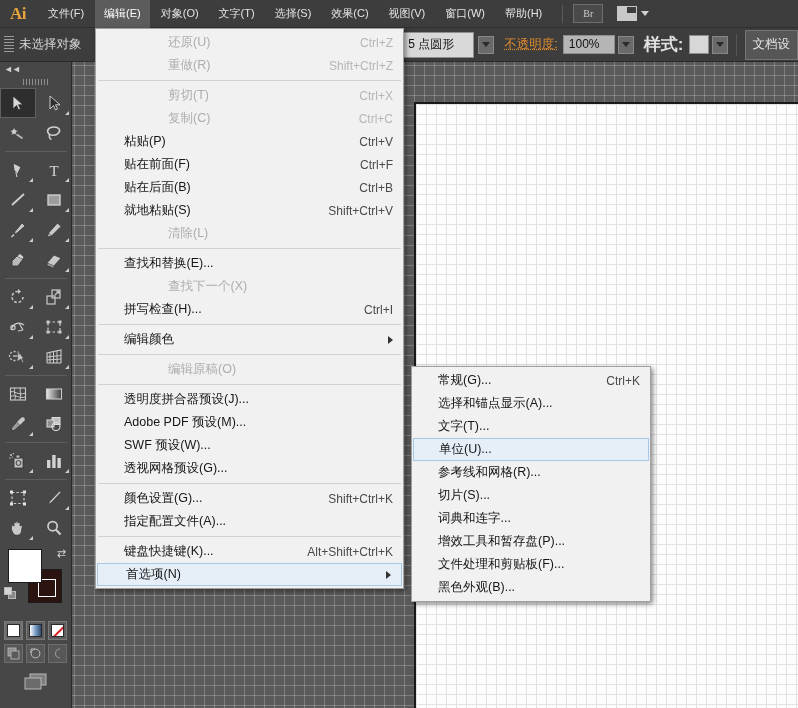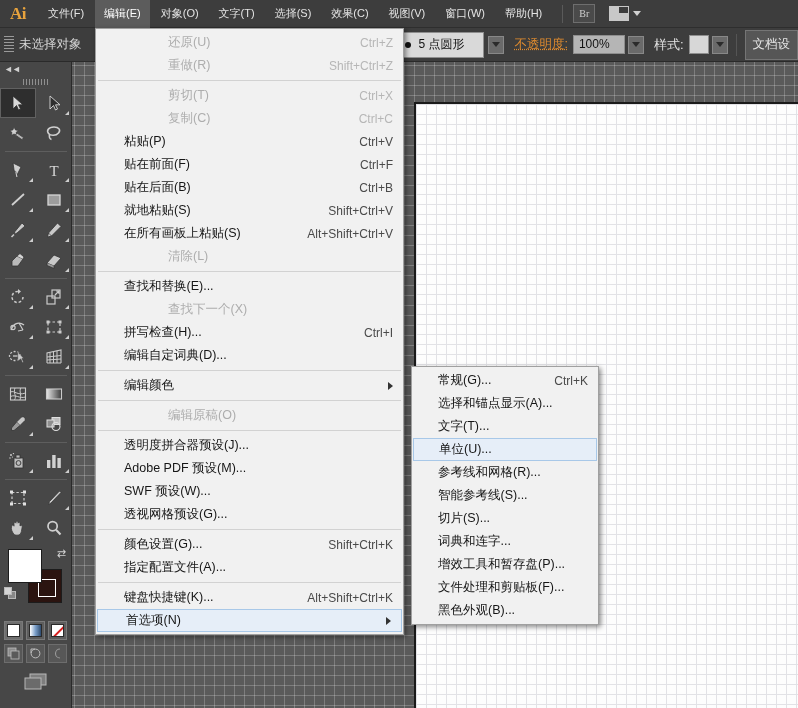--- a/index.html
+++ b/index.html
@@ -23,21 +23,21 @@
     padding: 0 12px 0 10px; letter-spacing: -0.5px;
     font-family: "Liberation Serif", serif;
   }
   .menu-item {
     color: #e4e4e4; font-size: 11px; padding: 11px 9px; margin: 0 1px;
     white-space: nowrap; cursor: default;
   }
   .menu-item.active { background: #5c5c5c; color: #fff; }
   .mb-sep { width: 1px; height: 18px; background: #5a5a5a; margin: 0 10px; }
   .br-btn {
-    width: 22px; height: 19px; background: #4a4a4a;
+    width: 30px; height: 19px; background: #4a4a4a;
     border: 1px solid #6e6e6e; color: #d0d0d0; font-size: 10px;
     display: flex; align-items: center; justify-content: center;
     font-family: "Liberation Serif", serif;
   }
   .arr-btn { display: flex; align-items: center; margin-left: 14px; }
   .arr-ico {
     width: 20px; height: 15px; border: 1px solid #c8c8c8;
     background: #3d3d3d; position: relative;
   }
   .arr-ico::before {
@@ -83,21 +83,21 @@
     width: 6px; height: 6px; border-radius: 50%; background: #111; margin-right: 7px;
   }
   .opacity-lbl {
     color: #e08b2e; font-size: 12.5px; white-space: nowrap;
     text-decoration: underline; text-decoration-style: dotted;
   }
   .opacity-field {
     height: 19px; background: #b5b5b5; border: 1px solid #8e8e8e;
     color: #111; font-size: 12px; padding: 1px 5px 0 5px; min-width: 52px;
   }
-  .style-lbl { color: #e2e2e2; font-size: 13px; white-space: nowrap; }
+  .style-lbl { color: #e2e2e2; font-size: 17px; white-space: nowrap; font-weight: bold; }
   .style-swatch {
     width: 20px; height: 19px; background: #d7d7d7; border: 1px solid #8e8e8e;
   }
   .doc-btn {
     height: 30px; background: #565656; border: 1px solid #757575;
     color: #e4e4e4; font-size: 12.5px; display: flex; align-items: center;
     padding: 0 7px; white-space: nowrap; overflow: hidden;
   }
 
   
@@ -189,21 +189,21 @@
     border-left: 2px solid #1a1a1a; border-top: 2px solid #1a1a1a;
   }
 
   
   .menu-panel {
     position: absolute; background: #f1f1f1;
     border: 1px solid #a0a0a0; box-shadow: 2px 2px 5px rgba(0,0,0,0.45);
     padding: 2px 0; font-size: 12.5px; color: #161616;
   }
   #edit-menu { left: 95px; top: 28px; width: 309px; }
-  #pref-menu { left: 411px; top: 366px; width: 188px; }
+  #pref-menu { left: 411px; top: 366px; width: 240px; }
   .mi {
     position: relative; height: 23px; display: flex; align-items: center;
     padding: 0 10px 0 26px; white-space: nowrap; cursor: default;
   }
   #edit-menu .mi { padding-left: 28px; }
   .mi .lbl { flex: 0 0 auto; }
   .mi .acc {
     margin-left: auto; padding-left: 24px; color: #4a4a4a; font-size: 12px;
   }
   .mi.dis { color: #adadad; margin-left: 44px; }
@@ -578,45 +578,37 @@
       <span class="acc">Ctrl+F</span>
     </div>
     <div class="mi">
       <span class="lbl">贴在后面(B)</span>
       <span class="acc">Ctrl+B</span>
     </div>
     <div class="mi">
       <span class="lbl">就地粘贴(S)</span>
       <span class="acc">Shift+Ctrl+V</span>
     </div>
-    <div class="mi">
-      <span class="lbl">在所有画板上粘贴(S)</span>
-      <span class="acc">Alt+Shift+Ctrl+V</span>
-    </div>
     <div class="mi dis">
       <span class="lbl">清除(L)</span>
       <span class="acc"></span>
     </div>
     <div class="m-sep"></div>
 
     <div class="mi">
       <span class="lbl">查找和替换(E)...</span>
       <span class="acc"></span>
     </div>
     <div class="mi dis">
       <span class="lbl">查找下一个(X)</span>
       <span class="acc"></span>
     </div>
     <div class="mi">
       <span class="lbl">拼写检查(H)...</span>
       <span class="acc">Ctrl+I</span>
-    </div>
-    <div class="mi">
-      <span class="lbl">编辑自定词典(D)...</span>
-      <span class="acc"></span>
     </div>
     <div class="m-sep"></div>
 
     <div class="mi">
       <span class="lbl">编辑颜色</span>
       <span class="sub-arrow"></span>
     </div>
     <div class="m-sep"></div>
 
     <div class="mi dis">
@@ -674,23 +666,20 @@
     <div class="mi">
       <span class="lbl">文字(T)...</span>
     </div>
     <div class="mi hl">
       <span class="lbl">单位(U)...</span>
     </div>
     <div class="mi">
       <span class="lbl">参考线和网格(R)...</span>
     </div>
     <div class="mi">
-      <span class="lbl">智能参考线(S)...</span>
-    </div>
-    <div class="mi">
       <span class="lbl">切片(S)...</span>
     </div>
     <div class="mi">
       <span class="lbl">词典和连字...</span>
     </div>
     <div class="mi">
       <span class="lbl">增效工具和暂存盘(P)...</span>
     </div>
     <div class="mi">
       <span class="lbl">文件处理和剪贴板(F)...</span>

